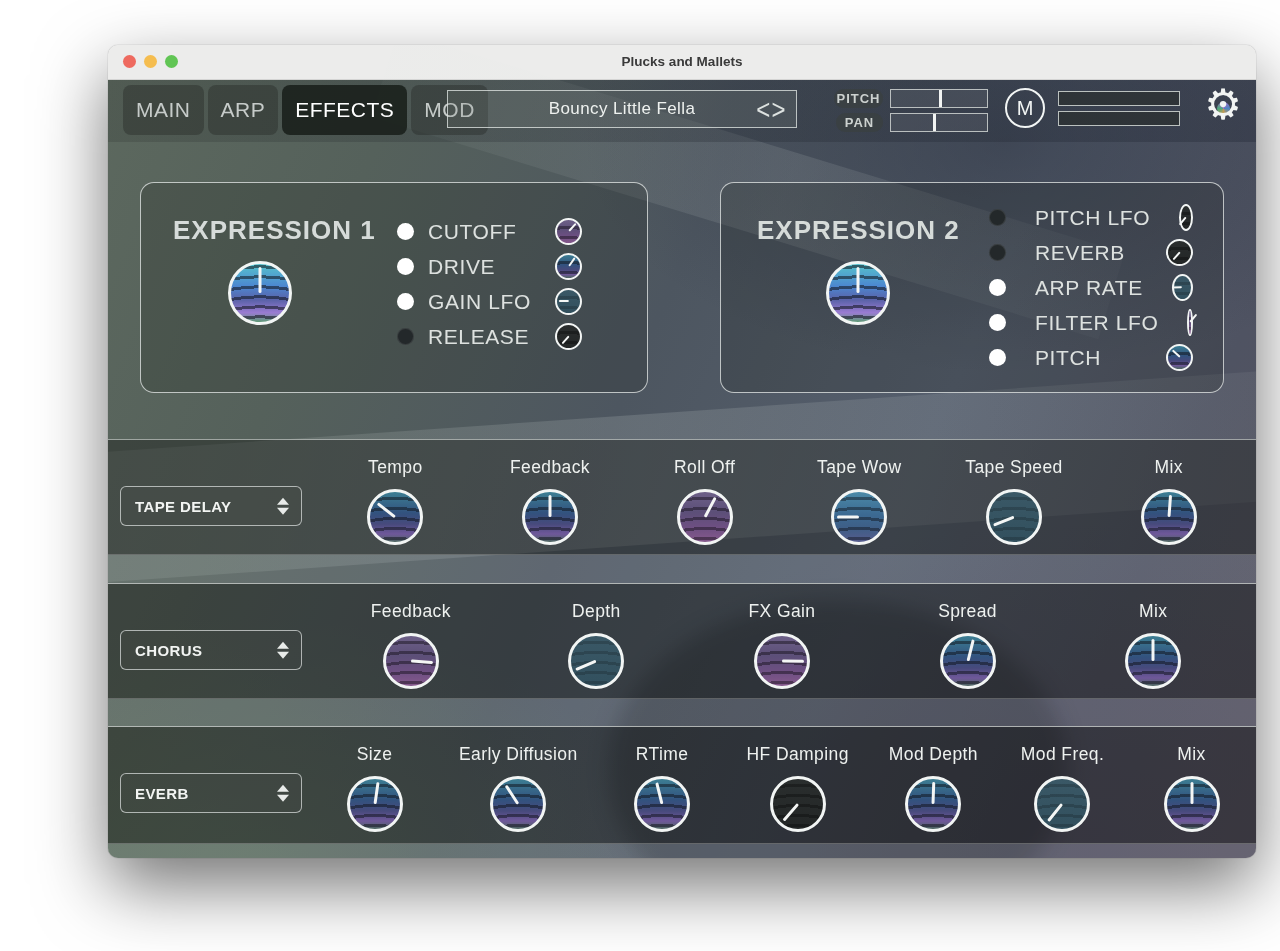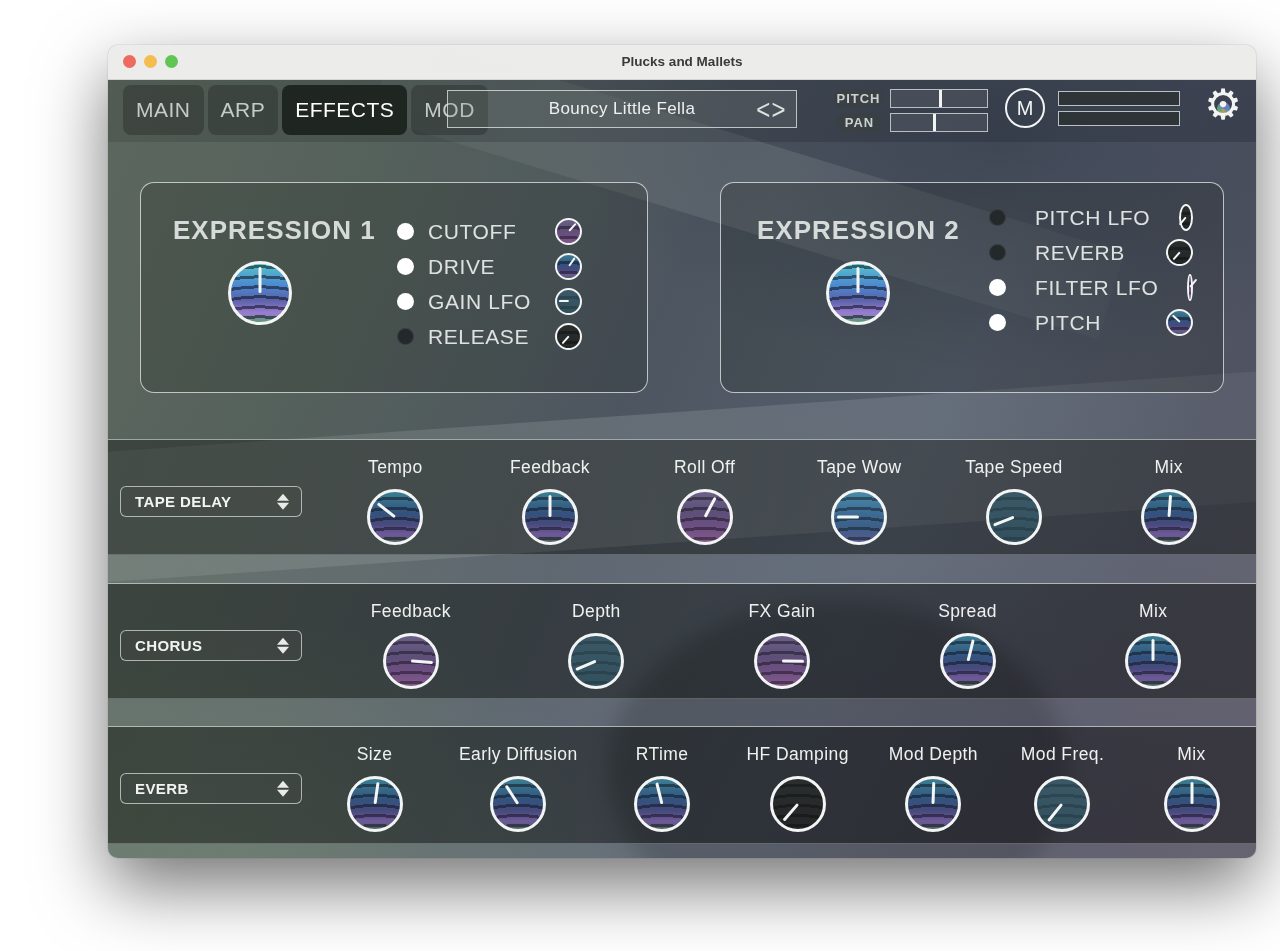--- a/index.html
+++ b/index.html
@@ -96,21 +96,21 @@
   .exp-lbl{flex:1;font-size:21px;color:#dde1df;letter-spacing:0.6px;white-space:nowrap;}
   
   .fx-band{position:absolute;left:0;right:0;background:rgba(23,26,24,0.42);
     border-top:1px solid rgba(240,245,243,0.55);}
   .row0{top:359px;height:115px;} .row1{top:503px;height:115px;} .row2{top:646px;height:117px;}
   .gapband{position:absolute;left:0;right:0;background:rgba(205,214,218,0.14);
     border-top:1px solid rgba(255,255,255,0.38);border-bottom:1px solid rgba(255,255,255,0.38);}
   .gapA{top:474px;height:28px;} .gapB{top:618px;height:27px;}
   .bottomstrip{position:absolute;left:0;right:0;top:763px;height:15px;background:rgba(212,222,226,0.16);
     border-top:1px solid rgba(255,255,255,0.42);}
-  .fx-select{position:absolute;left:12px;top:46px;width:182px;height:31px;box-sizing:border-box;
+  .fx-select{position:absolute;left:12px;top:46px;width:182px;height:40px;box-sizing:border-box;
     border:1.5px solid rgba(225,230,228,0.7);border-radius:6px;background:rgba(70,76,72,0.25);
     display:flex;align-items:center;color:#f2f4f2;font-size:15px;font-weight:bold;letter-spacing:0.4px;
     padding-left:14px;}
   .sel-arrows{position:absolute;right:12px;top:50%;transform:translateY(-50%);
     display:flex;flex-direction:column;gap:2.5px;}
   .tri-up{width:0;height:0;border-left:6px solid transparent;border-right:6px solid transparent;
     border-bottom:7px solid #e8ebe9;}
   .tri-down{width:0;height:0;border-left:6px solid transparent;border-right:6px solid transparent;
     border-top:7px solid #e8ebe9;}
   .knobs{position:absolute;top:8px;height:100%;display:flex;gap:40px;}
@@ -234,20 +234,27 @@
             </div>
             <div class="exp-row">
               <span class="radio off"></span>
               <span class="exp-lbl">REVERB</span>
               <div class="knob dark sm">
                 <div class="pointer" style="transform: translateX(-50%) rotate(-138deg);"></div>
               </div>
             </div>
             <div class="exp-row">
               <span class="radio on"></span>
+              <span class="exp-lbl">ARP RATE</span>
+              <div class="knob teal sm">
+                <div class="pointer" style="transform: translateX(-50%) rotate(-93deg);"></div>
+              </div>
+            </div>
+            <div class="exp-row">
+              <span class="radio on"></span>
               <span class="exp-lbl">FILTER LFO</span>
               <div class="knob violet sm">
                 <div class="pointer" style="transform: translateX(-50%) rotate(40deg);"></div>
               </div>
             </div>
             <div class="exp-row">
               <span class="radio on"></span>
               <span class="exp-lbl">PITCH</span>
               <div class="knob navy sm">
                 <div class="pointer" style="transform: translateX(-50%) rotate(-47deg);"></div>

